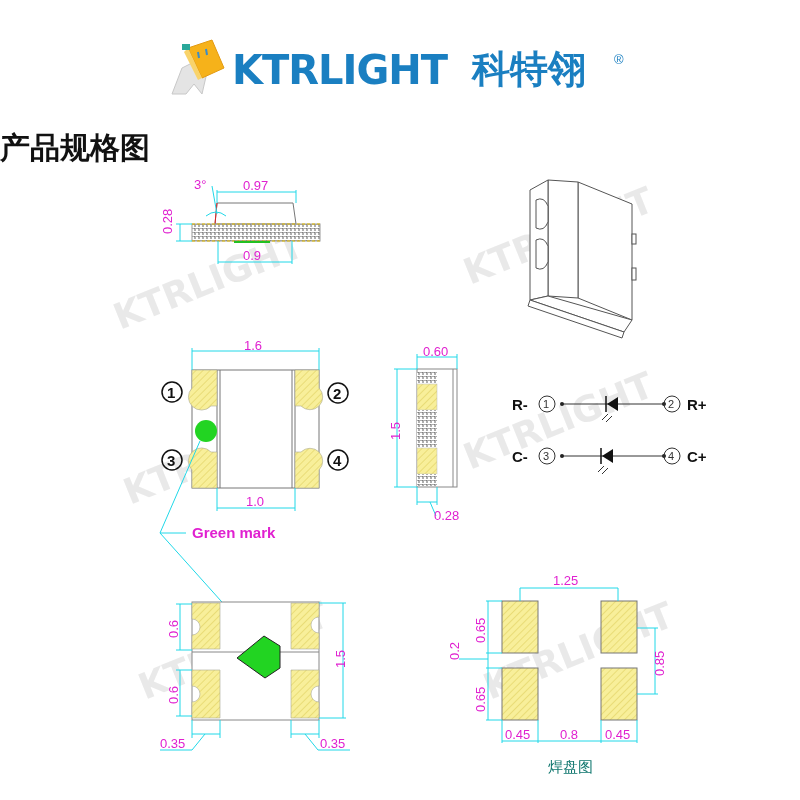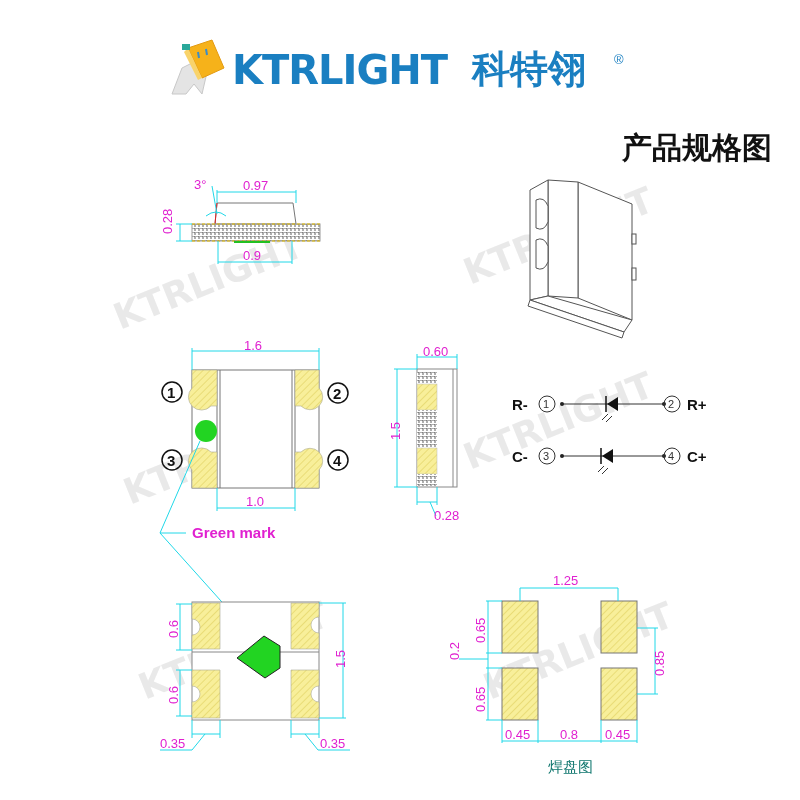--- a/index.html
+++ b/index.html
@@ -1,21 +1,21 @@
 <!DOCTYPE html>
 <html><head>
 <meta charset="utf-8">
 <style>
   html, body { margin:0; padding:0; background:#ffffff; }
   body { width:800px; height:800px; position:relative; overflow:hidden; font-family:"Liberation Sans", sans-serif; }
   .abs { position:absolute; }
   .logo-text { left:232px; top:50px; font-family:"DejaVu Sans", sans-serif; font-weight:bold; font-size:40px; color:#1a7fc1; letter-spacing:-1px; line-height:1; }
   .logo-cn { left:472px; top:50px; font-family:"DejaVu Sans", sans-serif; font-weight:bold; font-size:38px; color:#1a7fc1; line-height:1; }
   .logo-reg { left:614px; top:52px; font-size:13px; color:#1a7fc1; }
-  .page-title { left:0; width:772px; top:128px; text-align:right; font-family:"DejaVu Sans", sans-serif; font-weight:bold; font-size:30px; color:#111; }
+  .page-title { left:0; width:772px; top:128px; text-align:left; font-family:"DejaVu Sans", sans-serif; font-weight:bold; font-size:30px; color:#111; }
   .dim { fill:#e020d0; font-family:"Liberation Sans", sans-serif; font-size:13px; }
   .lbl { fill:#111; font-family:"Liberation Sans", sans-serif; font-size:15px; font-weight:bold; }
   .wm { fill:#d8d8d8; font-family:"DejaVu Sans", sans-serif; font-weight:bold; font-size:36px; opacity:0.55; }
   .caption { left:548px; top:758px; font-family:"DejaVu Sans", sans-serif; font-size:15px; color:#0f766e; }
   svg text { user-select:none; }
 </style>
 </head>
 <body>
 
 <div class="abs" style="left:168px;top:38px;width:62px;height:60px;">

